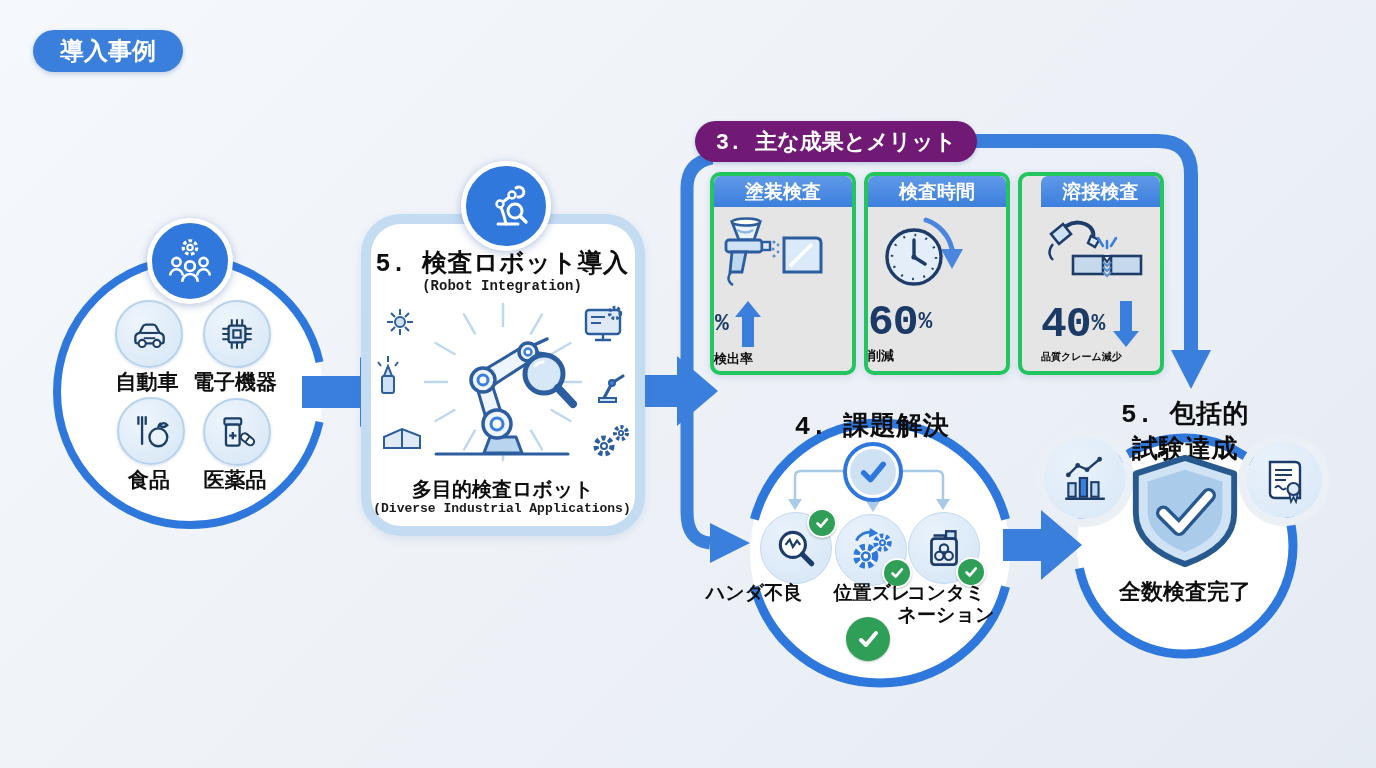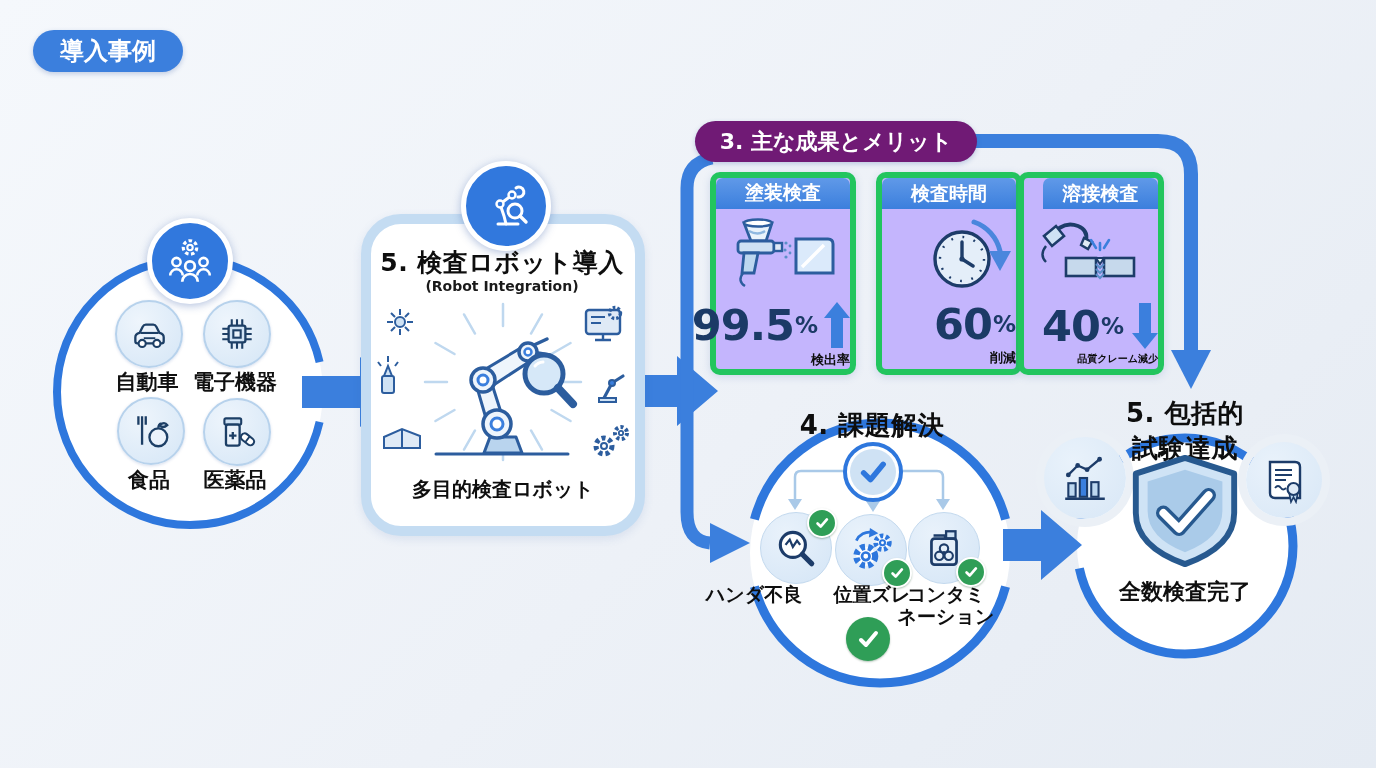--- a/index.html
+++ b/index.html
@@ -2,21 +2,21 @@
 <html><head>
 <meta charset="utf-8">
 <style>
   html,body{margin:0;padding:0;}
   body{
     width:1376px;height:768px;overflow:hidden;
     font-family:"DejaVu Sans","Liberation Sans",sans-serif;
     background:linear-gradient(135deg,#f5f8fc 0%,#edf1f7 55%,#e5ebf3 100%);
     position:relative;
   }
-  #canvas{position:absolute;inset:0;width:1191px;height:768px;}
+  #canvas{position:absolute;inset:0;width:1191px;height:768px;font-family:Liberation Mono, monospace;}
   #wires{position:absolute;left:0;top:0;z-index:1;}
   .abs{position:absolute;z-index:3;}
   .z2{z-index:2;}
   .ctr{text-align:center;}
 
   
   .intro-badge{
     left:33px;top:30px;height:42px;padding:0 27px;border-radius:22px;
     background:#3b7fdd;color:#fff;font-size:24px;font-weight:bold;
     display:flex;align-items:center;box-shadow:0 2px 5px rgba(40,80,160,.25);
@@ -52,23 +52,23 @@
 
   
   .s3-pill{
     left:695px;top:121px;width:282px;height:41px;border-radius:21px;
     background:#701a75;color:#fff;font-size:22px;font-weight:bold;
     display:flex;align-items:center;justify-content:center;white-space:nowrap;
     box-shadow:0 2px 5px rgba(40,80,160,.25);z-index:4;
   }
   .card{
     position:absolute;top:172px;width:146px;height:203px;z-index:2;
-    background:#c4b5fd;border:6px solid #22c55e;border-radius:10px;
+    background:#e5e5e5;border:4px solid #22c55e;border-radius:10px;
     box-shadow:0 2px 8px rgba(60,100,170,.18);
-    display:flex;flex-direction:column;align-items:flex-end;box-sizing:border-box;
+    display:flex;flex-direction:column;align-items:flex-start;box-sizing:border-box;
   }
   .card-head{
     width:100%;height:31px;border-radius:7px 7px 0 0;
     background:linear-gradient(#6099e8,#3b7fdd);
     color:#fff;font-size:19px;font-weight:bold;
     display:flex;align-items:center;justify-content:center;white-space:nowrap;
   }
   .card-icon{height:94px;display:flex;align-items:center;justify-content:center;}
   .val-row{display:flex;align-items:center;justify-content:center;line-height:1;}
   .val{font-size:43px;font-weight:bold;color:#1b3a66;letter-spacing:-1px;}
@@ -281,20 +281,21 @@
       <g fill="none" stroke="#2c5d9e">
         <circle cx="232" cy="150" r="8" stroke-width="5" stroke-dasharray="4 3"></circle>
         <circle cx="232" cy="150" r="3" stroke-width="2"></circle>
         <circle cx="249" cy="137" r="6" stroke-width="4" stroke-dasharray="3 2.4"></circle>
         <circle cx="249" cy="137" r="2.2" stroke-width="1.8"></circle>
       </g>
     </svg>
   </div>
 
   <div class="abs ctr" style="left:362px;top:476px;width:282px;font-size:20px;font-weight:bold;color:#0e0e0e;">多目的検査ロボット</div>
+  <div class="abs ctr small-sub" style="left:352px;top:501px;width:300px;font-size:13px;">(Diverse Industrial Applications)</div>
 
   <div class="abs s3-pill">
     <span>3. 主な成果とメリット</span>
   </div>
 
   <div class="card" style="left:710px;">
     <div class="card-head">塗装検査</div>
     <div class="card-icon">
       <svg width="124" height="80" viewBox="0 0 120 80">
         <polygon points="16,8 44,8 38,26 23,26" fill="#eaf3fb" stroke="#2c5d9e" stroke-width="2.8"></polygon>
@@ -309,30 +310,29 @@
             <circle cx="57" cy="35" r="1.6"></circle>
             <circle cx="58" cy="42" r="1.6"></circle>
           <circle cx="62" cy="31" r="1.4"></circle>
             <circle cx="62" cy="38" r="1.4"></circle>
         </g>
         <path d="M68 24 h32 q5 0 5 5 v29 h-37 z" fill="#dbeafb" stroke="#2c5d9e" stroke-width="3"></path>
         <path d="M74 52 L96 30" stroke="#ffffff" stroke-width="3.4"></path>
       </svg>
     </div>
     <div class="val-row">
-      <span class="val">99.5</span>
         <span class="unit">%</span>
       <svg width="26" height="46" viewBox="0 0 26 46" style="margin-left:6px;">
         <polygon points="13,0 26,16 19,16 19,46 7,46 7,16 0,16" fill="#3b7fdd"></polygon>
       </svg>
     </div>
     <div class="card-label">検出率</div>
   </div>
 
-  <div class="card" style="left:864px;margin-left:12px;">
+  <div class="card" style="left:864px;">
     <div class="card-head">検査時間</div>
     <div class="card-icon">
       <svg width="100" height="82" viewBox="0 0 100 82">
         <circle cx="46" cy="44" r="27" fill="#e4eef9" stroke="#1d3c69" stroke-width="3.4"></circle>
         <circle cx="46" cy="44" r="22" fill="none" stroke="#1d3c69" stroke-width="2.4" stroke-dasharray="1.8 9.7"></circle>
         <path d="M46 44 V27 M46 44 L57 51" stroke="#1d3c69" stroke-width="3.4" stroke-linecap="round"></path>
         <circle cx="46" cy="44" r="2.6" fill="#1d3c69"></circle>
         <path d="M58 7 A 40 40 0 0 1 84 36" fill="none" stroke="#4a86dd" stroke-width="5" stroke-linecap="round"></path>
         <polygon points="73,36 95,36 84,56" fill="#4a86dd"></polygon>
       </svg>

